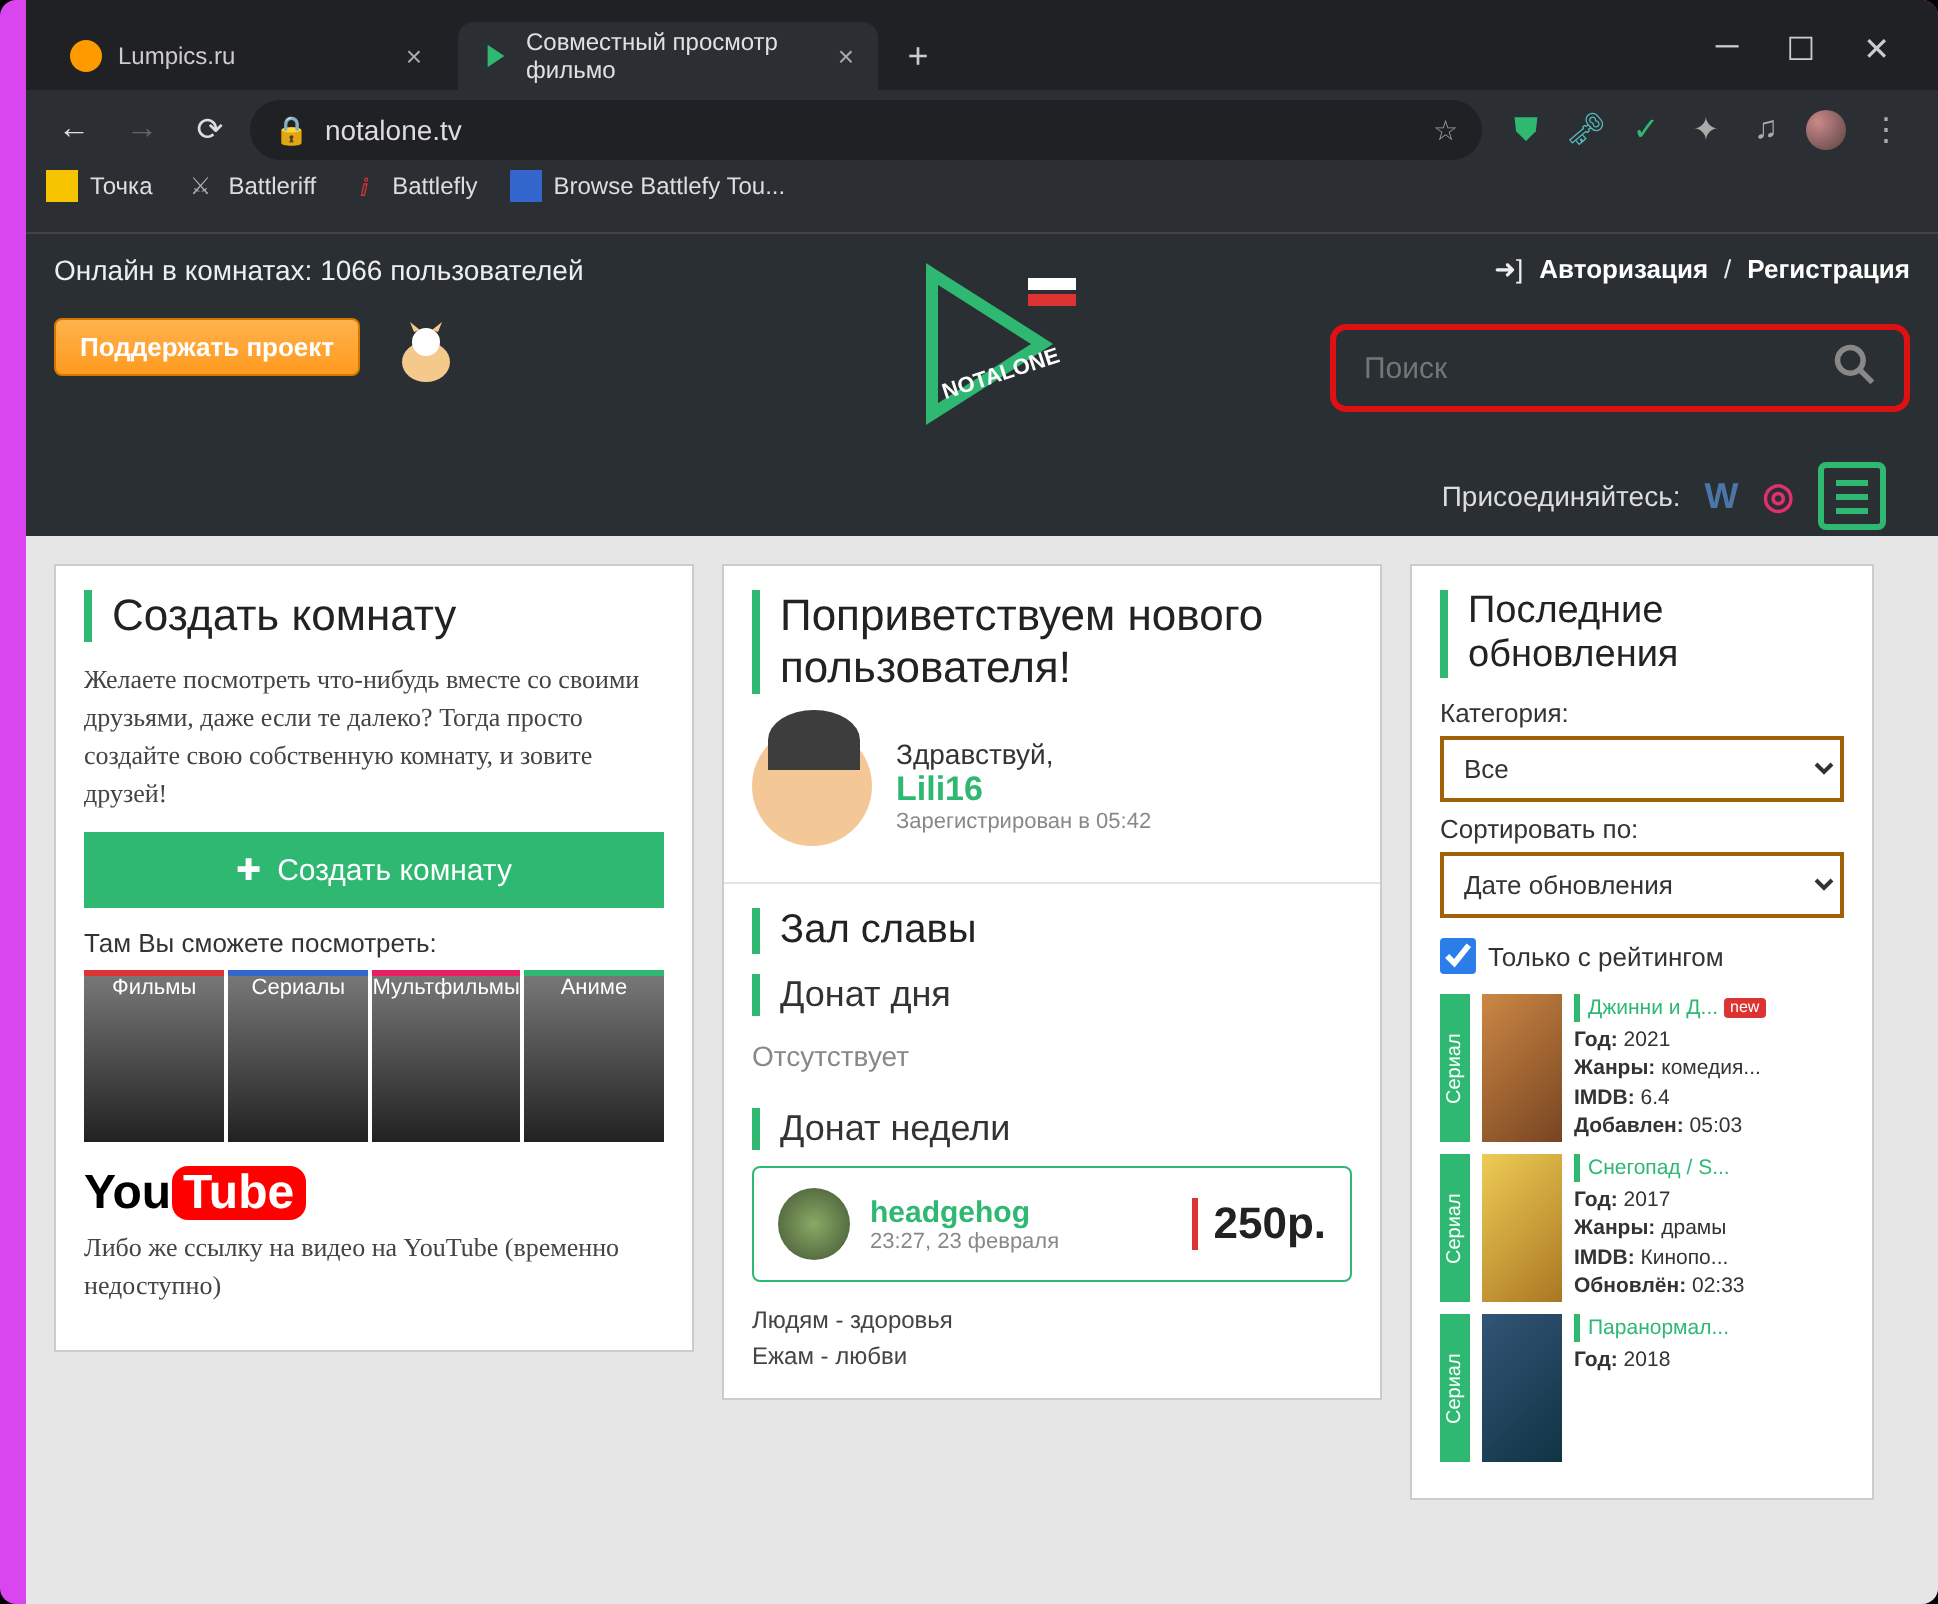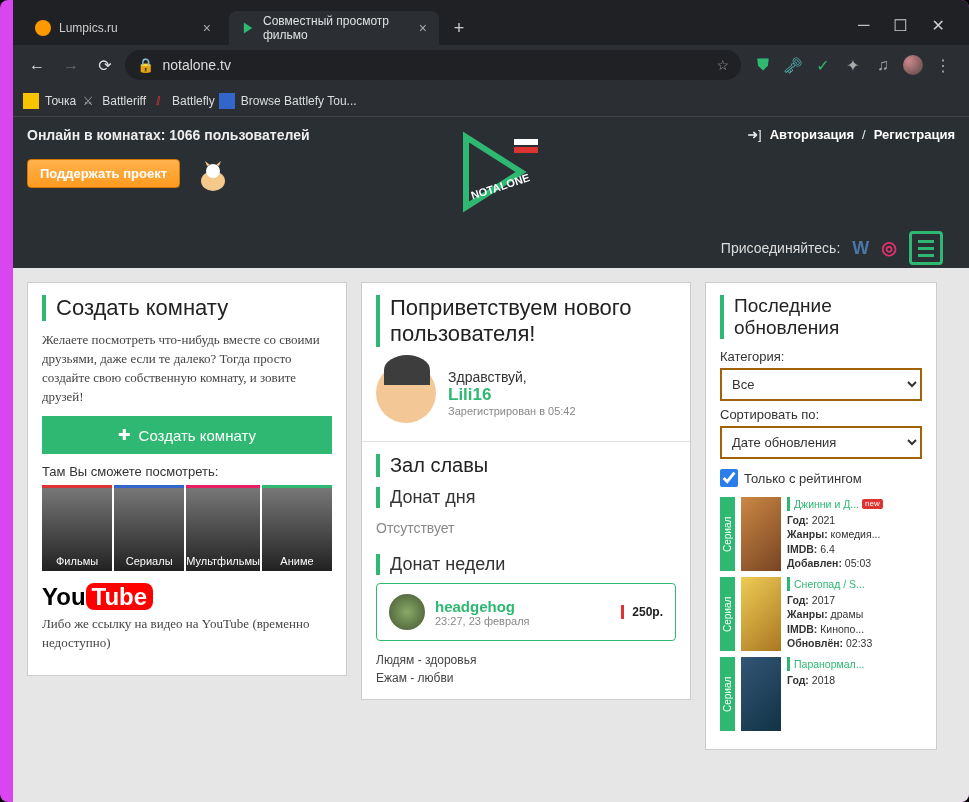--- a/index.html
+++ b/index.html
@@ -22,31 +22,31 @@
 .nav-btn.dim { color:#666; }
 .omnibox { flex:1; height:30px; background:#202124; border-radius:15px; display:flex; align-items:center; padding:0 12px; color:#ddd; font-size:14px; gap:8px; }
 .omnibox .lock { color:#9aa0a6; }
 .omnibox .url { flex:1; }
 .omnibox .star { color:#9aa0a6; }
 .ext-icons { display:flex; gap:10px; align-items:center; color:#aaa; padding:0 6px; }
 .ext-icons span { width:20px; height:20px; display:flex; align-items:center; justify-content:center; cursor:pointer; }
 .avatar { width:22px; height:22px; border-radius:50%; background:radial-gradient(circle at 30% 30%,#c88,#544); }
 
 
-.bookmarks { height:32px; background:#2b2f33; border-bottom:1px solid #444; display:flex; align-items:center; padding:0 10px; gap:4px; }
+.bookmarks { height:32px; background:#2b2f33; border-bottom:1px solid #444; display:flex; align-items:flex-start; padding:0 10px; gap:16px; }
 .bookmark { display:flex; align-items:center; gap:6px; color:#ddd; font-size:12px; cursor:pointer; }
 .bk-icon { width:16px; height:16px; display:flex; align-items:center; justify-content:center; }
 
 
 .viewport { flex:1; background:#e6e6e6; overflow:hidden; position:relative; }
 
 
 .site-header { background:#2a2f33; color:#bbb; padding:10px 14px 0 14px; position:relative; }
 .header-top { display:flex; justify-content:space-between; align-items:flex-start; font-size:14px; }
-.online { font-weight:bold; color:#eee; }
+.online { font-weight:normal; color:#eee; }
 .auth { color:#eee; font-size:13px; display:flex; align-items:center; gap:8px; }
 .auth a { color:#fff; text-decoration:none; font-weight:bold; }
 
 .support-btn { margin-top:16px; display:inline-flex; align-items:center; padding:6px 12px; background:linear-gradient(#ffb24d,#ff9a1f); border:1px solid #d47800; border-radius:4px; color:#fff; font-weight:bold; font-size:13px; cursor:pointer; position:relative; }
 .cat { width:40px; height:40px; position:absolute; left:180px; top:40px; }
 
 .logo { position:absolute; left:50%; top:10px; transform:translateX(-50%); width:110px; height:90px; }
 
 .search-wrap { position:absolute; right:14px; top:45px; width:290px; height:44px; border:3px solid #d11; border-radius:8px; background:#2a2f33; display:flex; align-items:center; padding:0 14px; }
 .search-wrap input { flex:1; background:transparent; border:none; outline:none; color:#888; font-size:15px; }
@@ -64,39 +64,39 @@
 .col.left { width:320px; }
 .col.mid { width:330px; }
 .col.right { width:232px; }
 .box { padding:12px 14px; }
 .section-title { font-size:22px; font-weight:normal; color:#222; border-left:4px solid #2eb872; padding-left:10px; margin-bottom:10px; }
 .section-sub { font-size:18px; color:#333; border-left:4px solid #2eb872; padding-left:10px; margin:8px 0; }
 .para { font-size:13px; color:#444; line-height:1.45; margin-bottom:10px;font-family:Liberation Serif, serif; }
 .create-btn { width:100%; background:#2eb872; color:#fff; border:none; padding:10px; font-size:15px; cursor:pointer; display:flex; align-items:center; justify-content:center; gap:8px; }
 .small { font-size:13px; color:#333; margin:10px 0 6px; }
 .thumbs { display:flex; gap:2px; }
-.thumb { flex:1; height:86px; background:#333; color:#fff; font-size:11px; display:flex; align-items:flex-end; justify-content:center; padding-bottom:4px; background:linear-gradient(180deg,#777,#222); border-top:3px solid; }
+.thumb { flex:1; height:86px; background:#333; color:#fff; font-size:11px; display:flex; align-items:flex-start; justify-content:center; padding-bottom:4px; background:linear-gradient(180deg,#777,#222); border-top:3px solid; }
 .thumb:nth-child(1){border-color:#d33} .thumb:nth-child(2){border-color:#36c} .thumb:nth-child(3){border-color:#e91e63} .thumb:nth-child(4){border-color:#2eb872}
 
 .yt-logo { margin-top:12px; font-size:24px; font-weight:bold; }
 .yt-logo .you{color:#000} .yt-logo .tube{background:#f00;color:#fff;padding:0 6px;border-radius:8px}
 
 .user-card { display:flex; gap:12px; align-items:center; padding:6px 0; }
 .user-av { width:60px; height:60px; border-radius:50%; background:#f4c896; position:relative; overflow:visible; }
 .user-av::before{content:'';position:absolute;top:-8px;left:8px;width:46px;height:30px;background:#3d3d3d;border-radius:50% 50% 0 0}
 .user-name { color:#2eb872; font-size:17px; font-weight:bold; }
 .user-sub { color:#888; font-size:11px; }
 
 .absent { color:#888; font-size:14px; padding:4px 0 10px; }
 
 .donor { border:1px solid #2eb872; border-radius:4px; padding:10px 12px; display:flex; align-items:center; gap:10px; }
 .donor-av { width:36px; height:36px; border-radius:50%; background:radial-gradient(circle,#8a6,#453); }
 .donor-name { color:#2eb872; font-weight:bold; font-size:15px; }
 .donor-time { color:#888; font-size:11px; }
-.donor-sum { margin-left:auto; font-size:12px; font-weight:bold; color:#222; border-left:3px solid #d33; padding-left:8px;text-align:center; }
+.donor-sum { margin-left:auto; font-size:22px; font-weight:bold; color:#222; border-left:3px solid #d33; padding-left:8px;text-align:center; }
 .poem { font-size:12px; color:#444; line-height:1.5; margin-top:10px; }
 
 .filter-label { font-size:13px; color:#333; margin:6px 0 4px; }
 .sel { width:100%; border:2px solid #a16207; background:#fff; color:#333; font-size:13px; padding:6px; }
 .chk { display:flex; align-items:center; gap:6px; font-size:13px; color:#333; margin:10px 0; }
 .chk input { width:18px; height:18px; accent-color:#2b7de9; }
 
 .upd-item { display:flex; gap:6px; margin-bottom:6px; }
 .upd-tag { writing-mode:vertical-rl; transform:rotate(180deg); background:#2eb872; color:#fff; font-size:10px; padding:4px 2px; text-align:center; }
 .upd-poster { width:40px; height:74px; background:linear-gradient(135deg,#c84,#742); }
@@ -195,20 +195,29 @@
           <path d="M26 9 L28 4 L23 8 Z" fill="#f5c98c"></path>
       </svg>
 
       <svg class="logo" viewBox="0 0 110 90">
         <path d="M30 10 L85 45 L30 80 Z" fill="none" stroke="#2eb872" stroke-width="6"></path>
         <rect x="78" y="12" width="24" height="6" fill="#fff"></rect>
           <rect x="78" y="20" width="24" height="6" fill="#d33"></rect>
         <text x="32" y="66" font-size="11" fill="#fff" transform="rotate(-18 55 55)" font-weight="bold">NOTALONE</text>
       </svg>
 
+      <div class="search-wrap">
+        <input placeholder="Поиск" style="">
+        <span class="sicon">
+          <svg width="22" height="22" viewBox="0 0 24 24" fill="none" stroke="#888" stroke-width="3">
+              <circle cx="10" cy="10" r="7"></circle>
+              <line x1="15" y1="15" x2="22" y2="22"></line>
+            </svg>
+        </span>
+      </div>
 
       <div class="subbar">
         <span>Присоединяйтесь:</span>
         <span class="vk">W</span>
         <span class="ig">◎</span>
         <div class="hamburger">
             <span></span>
             <span></span>
             <span></span>
           </div>

